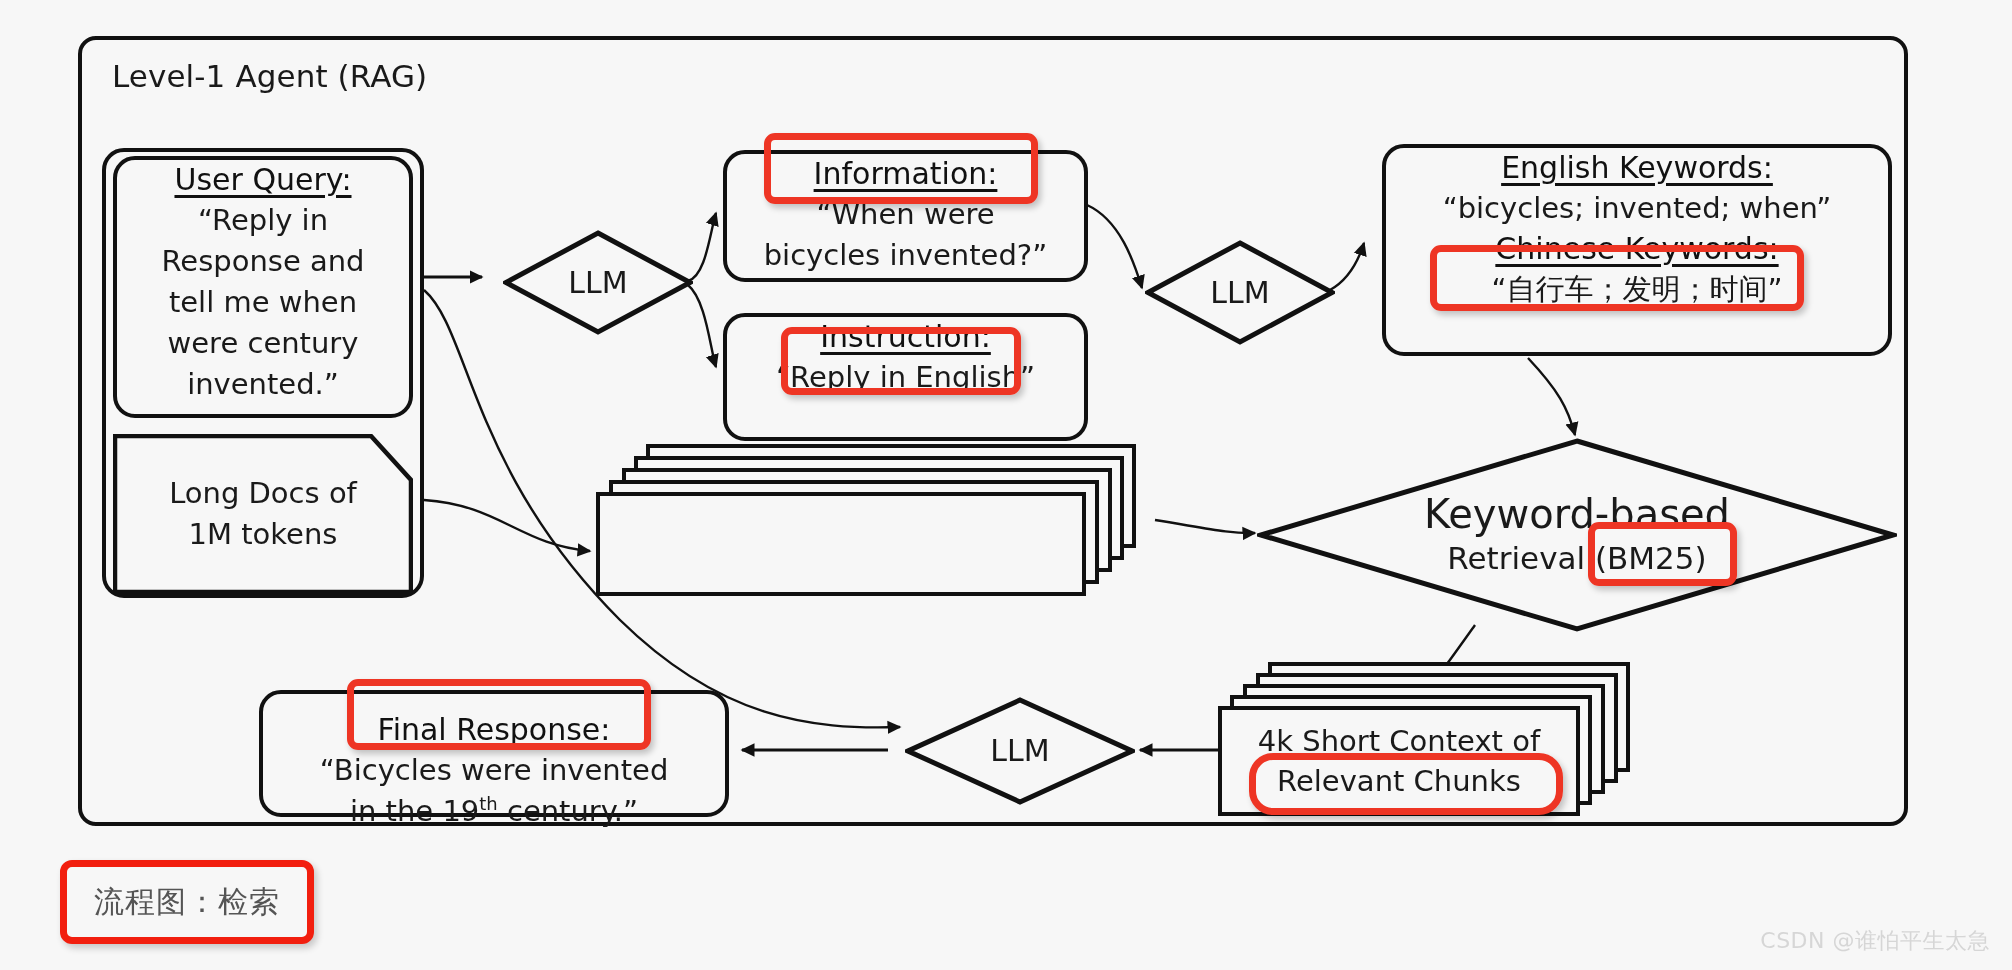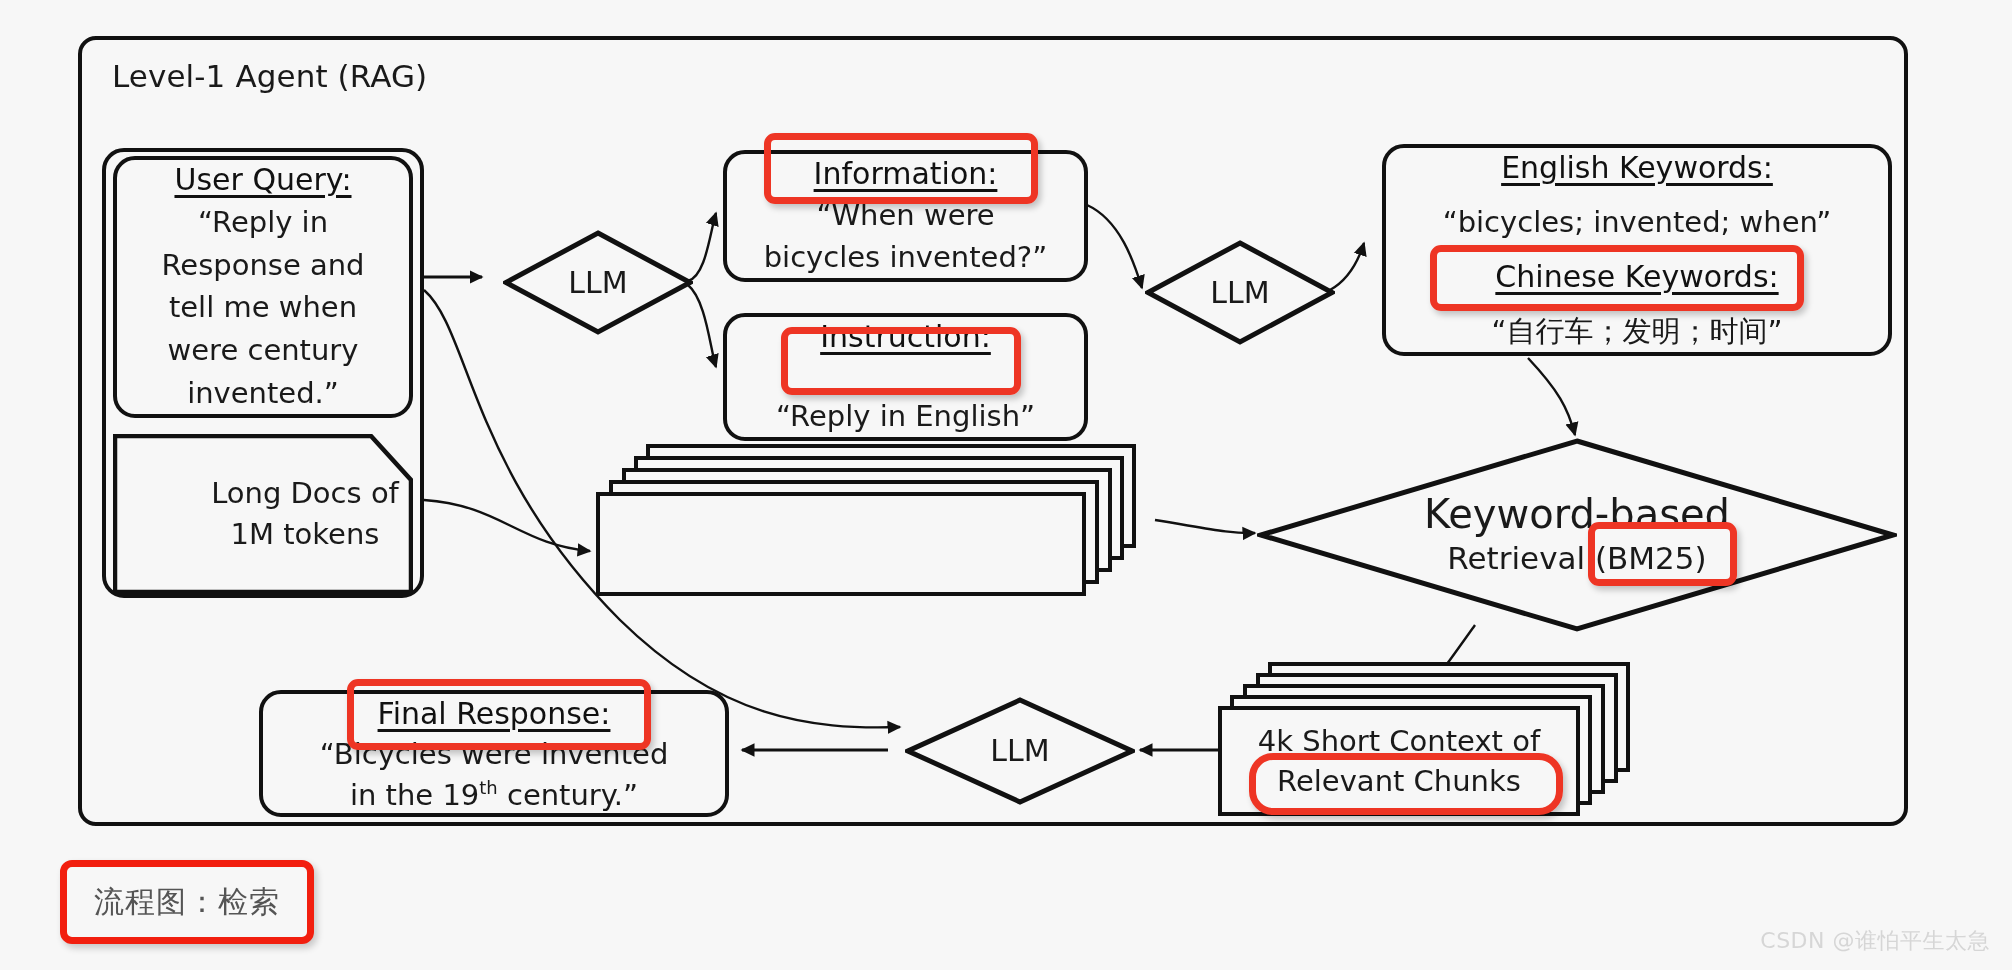--- a/index.html
+++ b/index.html
@@ -8,21 +8,21 @@
     background:#f7f7f7;
     font-family:"DejaVu Sans","Liberation Sans",sans-serif;
     position:relative;
     overflow:hidden;
   }
   #stage{position:absolute;left:0;top:0;width:2012px;height:970px;}
   svg#wires{position:absolute;left:0;top:0;width:2012px;height:970px;pointer-events:none;}
 
   .node{position:absolute;box-sizing:border-box;}
   .txt{position:absolute;box-sizing:border-box;display:flex;flex-direction:column;
-       align-items:center;justify-content:space-between;text-align:center;color:#1a1a1a;}
+       align-items:center;justify-content:flex-start;text-align:center;color:#1a1a1a;}
 
   
   .outer{
     left:78px;top:36px;width:1830px;height:790px;
     border:4px solid #111;border-radius:18px;background:#f7f7f7;
   }
   .outer-title{
     position:absolute;left:112px;top:58px;font-size:31px;color:#1a1a1a;letter-spacing:.1px;
   }
 
@@ -31,21 +31,21 @@
 
   
   .userwrap{left:102px;top:148px;width:322px;height:450px;border:4px solid #111;border-radius:22px;background:#f7f7f7;}
   .userq{left:113px;top:156px;width:300px;height:262px;}
 
   
   .docbox{left:113px;top:434px;width:300px;height:160px;}
   .docshape{position:absolute;left:0;top:0;width:100%;height:100%;}
   .docbox .body{position:absolute;left:0;top:0;width:100%;height:100%;
       display:flex;flex-direction:column;align-items:center;justify-content:center;
-      font-size:29px;line-height:42px;color:#1a1a1a;padding-left:42px;}
+      font-size:29px;line-height:42px;color:#1a1a1a;}
 
   
   .diamond{position:absolute;}
   .diamond .lbl{position:absolute;left:0;top:0;width:100%;height:100%;
       display:flex;flex-direction:column;align-items:center;justify-content:center;
       font-size:30px;line-height:40px;color:#1a1a1a;text-align:center;}
 
   
   .stack{position:absolute;}
   .stack .sheet{position:absolute;border:4px solid #111;background:#f7f7f7;box-sizing:border-box;}
@@ -218,21 +218,21 @@
   <div class="hl" style="left:1249px;top:753px;width:300px;height:48px;border-radius:24px;"></div>
 
   <div class="diamond" style="left:905px;top:697px;width:230px;height:108px;">
     <svg viewBox="0 0 230 108" width="230" height="108">
       <polygon points="115,3 227,54 115,105 3,54" fill="#f7f7f7" stroke="#111" stroke-width="5"></polygon>
     </svg>
     <div class="lbl">LLM</div>
   </div>
 
   <div class="node rbox" style="left:259px;top:690px;width:470px;height:127px;">
-    <div class="txt" style="left:0;top:0;width:100%;height:100%;">
+    <div class="txt" style="left:0;top:16px;width:100%;height:100%;">
       <div class="hdr">Final Response:</div>
       <div class="line">“Bicycles were invented</div>
       <div class="line">
         <span>in the 19</span><sup>th</sup><span> century.”</span>
       </div>
     </div>
   </div>
   <div class="hl" style="left:347px;top:679px;width:290px;height:57px;"></div>
 
   <div class="caption">流程图：检索</div>

